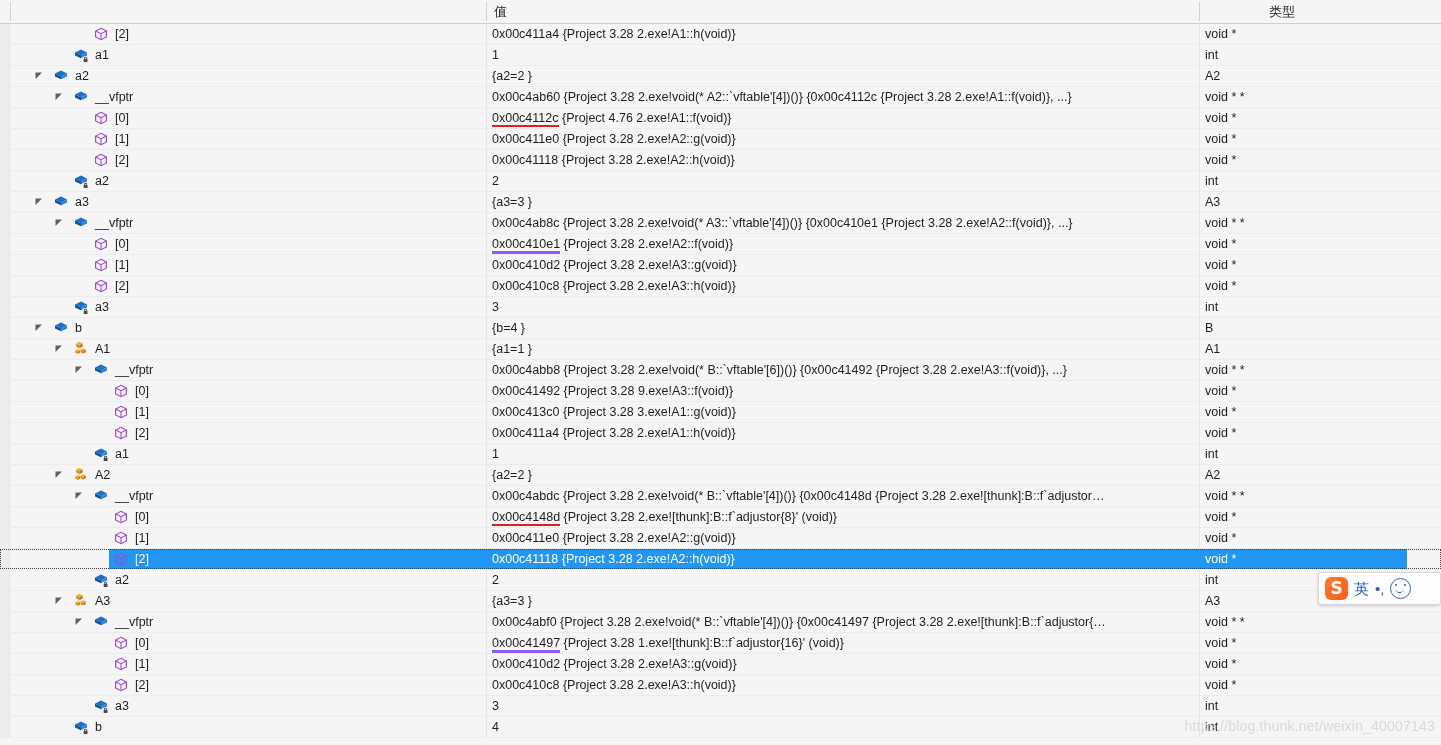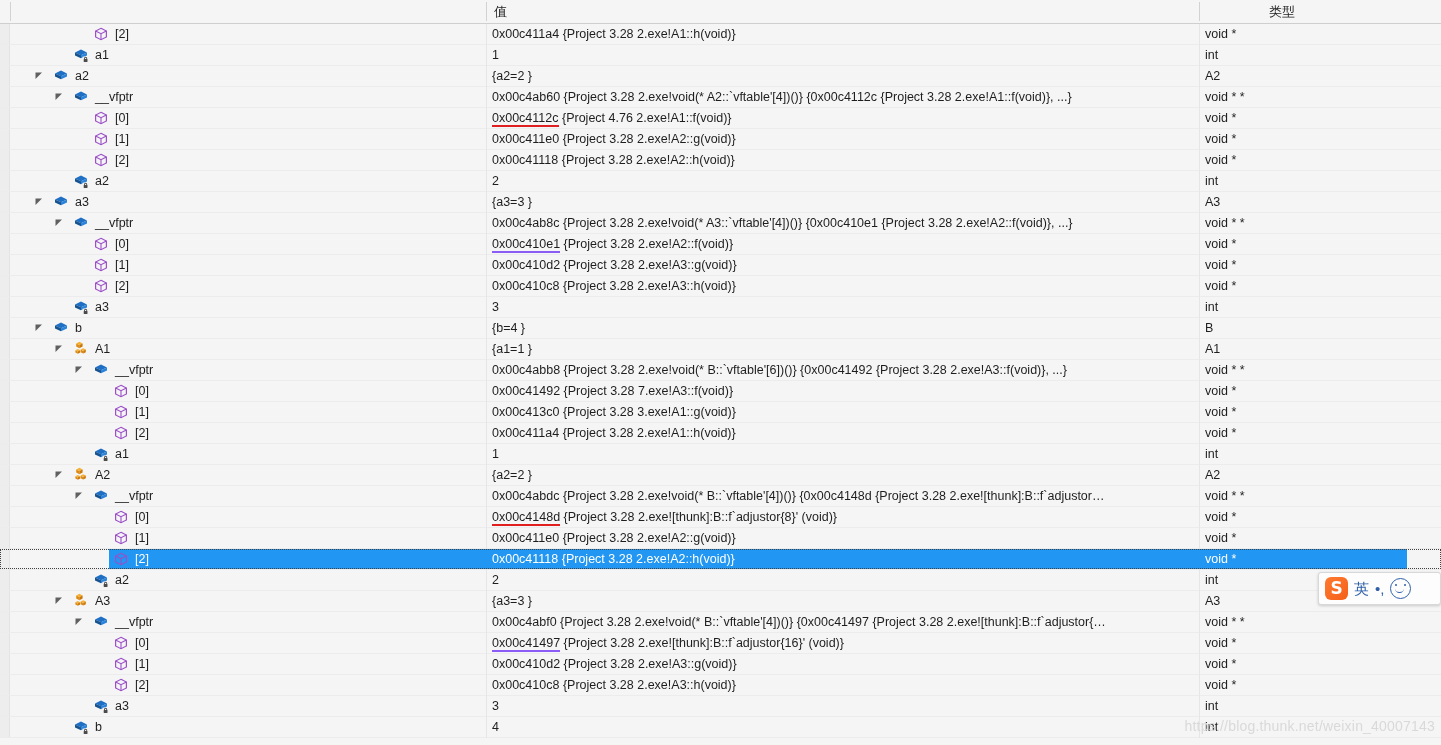--- a/index.html
+++ b/index.html
@@ -55,21 +55,21 @@
     line-height:20px;text-align:center;
     color:#5a5a5a;font-size:8px;
   }
   .twisty svg{display:block;margin:6px auto 0 auto;}
   .ic{position:absolute;top:2px;width:16px;height:16px;}
   .nmtxt{position:absolute;top:0;height:20px;line-height:20px;font-size:12.5px;}
 
   
   .vtxt{font-size:12.5px;}
   .u-red {border-bottom:2px solid #e02020;padding-bottom:0;}
-  .u-yellow{border-bottom:2px solid #8b5cf6;}
+  .u-yellow{border-bottom:4px solid #8b5cf6;}
 
   
   .row.sel .c-val,.row.sel .c-type{background:#2196f3;color:#ffffff;}
   .row.sel .selbg{position:absolute;top:0;height:20px;background:#2196f3;}
   .row.sel .nmtxt{color:#ffffff;z-index:3;}
   .row.sel .ic{z-index:3;}
   .row.sel .focus{
     position:absolute;left:0;top:0;width:1441px;height:20px;
     border:1px dotted #404040;box-sizing:border-box;pointer-events:none;z-index:4;
   }
@@ -427,21 +427,21 @@
         <div class="gutter"></div>
         <div class="vsep" style="left: 486px;"></div>
         <div class="vsep" style="left: 1199px;"></div>
         <div class="cell c-name">
           <span class="ic" style="left: 113px;"><svg viewBox="0 0 16 16" width="16" height="16">
               <path d="M8 2.3 13.4 5v6L8 13.7 2.6 11V5z" fill="none" stroke="#9b4fc8" stroke-width="1.2"></path>
               <path d="M2.6 5 8 7.7 13.4 5M8 7.7v6" fill="none" stroke="#9b4fc8" stroke-width="1.1"></path>
             </svg></span>
           <span class="nmtxt" style="left: 135px;">[0]</span>
         </div>
-        <div class="cell c-val"><span class="vtxt">0x00c41492 {Project 3.28 7.exe!A3::f(void)}</span></div>
+        <div class="cell c-val"><span class="vtxt">0x00c41492 {Project 3.28 9.exe!A3::f(void)}</span></div>
         <div class="cell c-type"><span>void *</span></div>
       </div>
       <div class="row" style="top: 378px;">
         <div class="gutter"></div>
         <div class="vsep" style="left: 486px;"></div>
         <div class="vsep" style="left: 1199px;"></div>
         <div class="cell c-name">
           <span class="ic" style="left: 113px;"><svg viewBox="0 0 16 16" width="16" height="16">
               <path d="M8 2.3 13.4 5v6L8 13.7 2.6 11V5z" fill="none" stroke="#9b4fc8" stroke-width="1.2"></path>
               <path d="M2.6 5 8 7.7 13.4 5M8 7.7v6" fill="none" stroke="#9b4fc8" stroke-width="1.1"></path>
@@ -641,21 +641,21 @@
         <div class="gutter"></div>
         <div class="vsep" style="left: 486px;"></div>
         <div class="vsep" style="left: 1199px;"></div>
         <div class="cell c-name">
           <span class="ic" style="left: 113px;"><svg viewBox="0 0 16 16" width="16" height="16">
               <path d="M8 2.3 13.4 5v6L8 13.7 2.6 11V5z" fill="none" stroke="#9b4fc8" stroke-width="1.2"></path>
               <path d="M2.6 5 8 7.7 13.4 5M8 7.7v6" fill="none" stroke="#9b4fc8" stroke-width="1.1"></path>
             </svg></span>
           <span class="nmtxt" style="left: 135px;">[0]</span>
         </div>
-        <div class="cell c-val"><span class="vtxt u-yellow">0x00c41497</span><span class="vtxt"> {Project 3.28 2.exe![thunk]:B::f`adjustor{16}' (void)}</span></div>
+        <div class="cell c-val"><span class="vtxt u-yellow">0x00c41497</span><span class="vtxt"> {Project 3.28 1.exe![thunk]:B::f`adjustor{16}' (void)}</span></div>
         <div class="cell c-type"><span>void *</span></div>
       </div>
       <div class="row" style="top: 630px;">
         <div class="gutter"></div>
         <div class="vsep" style="left: 486px;"></div>
         <div class="vsep" style="left: 1199px;"></div>
         <div class="cell c-name">
           <span class="ic" style="left: 113px;"><svg viewBox="0 0 16 16" width="16" height="16">
               <path d="M8 2.3 13.4 5v6L8 13.7 2.6 11V5z" fill="none" stroke="#9b4fc8" stroke-width="1.2"></path>
               <path d="M2.6 5 8 7.7 13.4 5M8 7.7v6" fill="none" stroke="#9b4fc8" stroke-width="1.1"></path>

